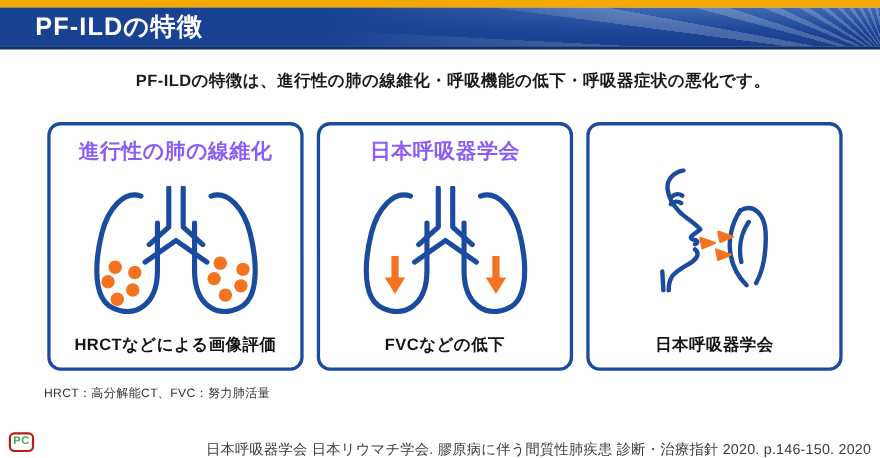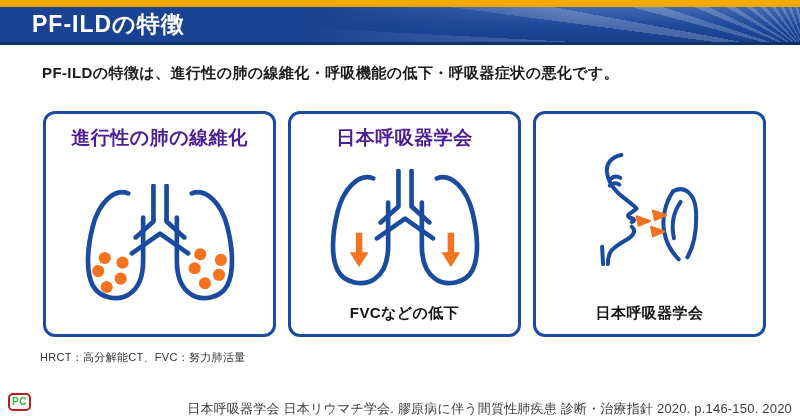--- a/index.html
+++ b/index.html
@@ -18,30 +18,30 @@
       repeating-conic-gradient(from 240deg at 101% 135%,rgba(255,255,255,0.20) 0deg 3deg,rgba(255,255,255,0) 3deg 7.5deg),
       linear-gradient(180deg,#4169B1 0%,#1E4899 55%,#173E8A 100%);
     border-bottom:3px solid #10316F;
   }
   .header-title{
     color:#ffffff;font-size:23px;font-weight:bold;letter-spacing:1px;
     line-height:35px;padding-left:32px;
   }
   .intro{
     position:absolute;left:42px;top:64px;width:740px;
-    font-size:15px;font-weight:bold;color:#1b1b1b;letter-spacing:0.4px;
+    font-size:15px;font-weight:bold;color:#1b1b1b;letter-spacing:0.4px;text-align:center;
   }
   .cards{position:absolute;left:43px;top:111px;display:flex;gap:12px;}
   .card{
     width:233px;height:226px;box-sizing:border-box;background:#fff;
     border:3px solid #1B4B9E;border-radius:12px;
     display:flex;flex-direction:column;align-items:center;
   }
   .card-title{
-    margin-top:11px;font-size:19px;font-weight:bold;color:#4c1d95;
+    margin-top:11px;font-size:19px;font-weight:bold;color:#8b5cf6;
     letter-spacing:0.5px;white-space:nowrap;text-align:center;
   }
   .card-icon{flex:1;display:flex;align-items:center;justify-content:center;}
   .card-caption{
     margin-bottom:11px;font-size:15px;font-weight:bold;color:#141414;
     letter-spacing:0.4px;white-space:nowrap;
   }
   .footnote{
     position:absolute;left:40px;top:350px;font-size:11px;color:#333333;letter-spacing:0.3px;
   }
@@ -88,20 +88,21 @@
         <circle class="dot" cx="14" cy="93" r="6.5"></circle>
         <circle class="dot" cx="38" cy="101" r="6.5"></circle>
         <circle class="dot" cx="23" cy="110" r="6.5"></circle>
         <circle class="dot" cx="123" cy="75" r="6.5"></circle>
         <circle class="dot" cx="145" cy="81" r="6.5"></circle>
         <circle class="dot" cx="117" cy="90" r="6.5"></circle>
         <circle class="dot" cx="143" cy="97" r="6.5"></circle>
         <circle class="dot" cx="128" cy="106" r="6.5"></circle>
       </svg>
     </div>
+    <div class="card-caption">HRCTなどによる画像評価</div>
   </div>
 
   <div class="card">
     <div class="card-title">日本呼吸器学会</div>
     <div class="card-icon">
       <svg width="150" height="118" viewBox="0 0 160 126">
         <path class="ln" d="M 46 10 C 30 4 14 22 8 46 C 2 70 1 94 8 108 C 15 122 36 126 48 117 C 58 110 62 97 62 82 L 62 36"></path>
         <path class="ln" d="M 114 10 C 130 4 146 22 152 46 C 158 70 159 94 152 108 C 145 122 124 126 112 117 C 102 110 98 97 98 82 L 98 36"></path>
         <path class="ln" d="M 73 2 L 73 40 L 54 57"></path>
         <path class="ln" d="M 87 2 L 87 40 L 106 57"></path>

